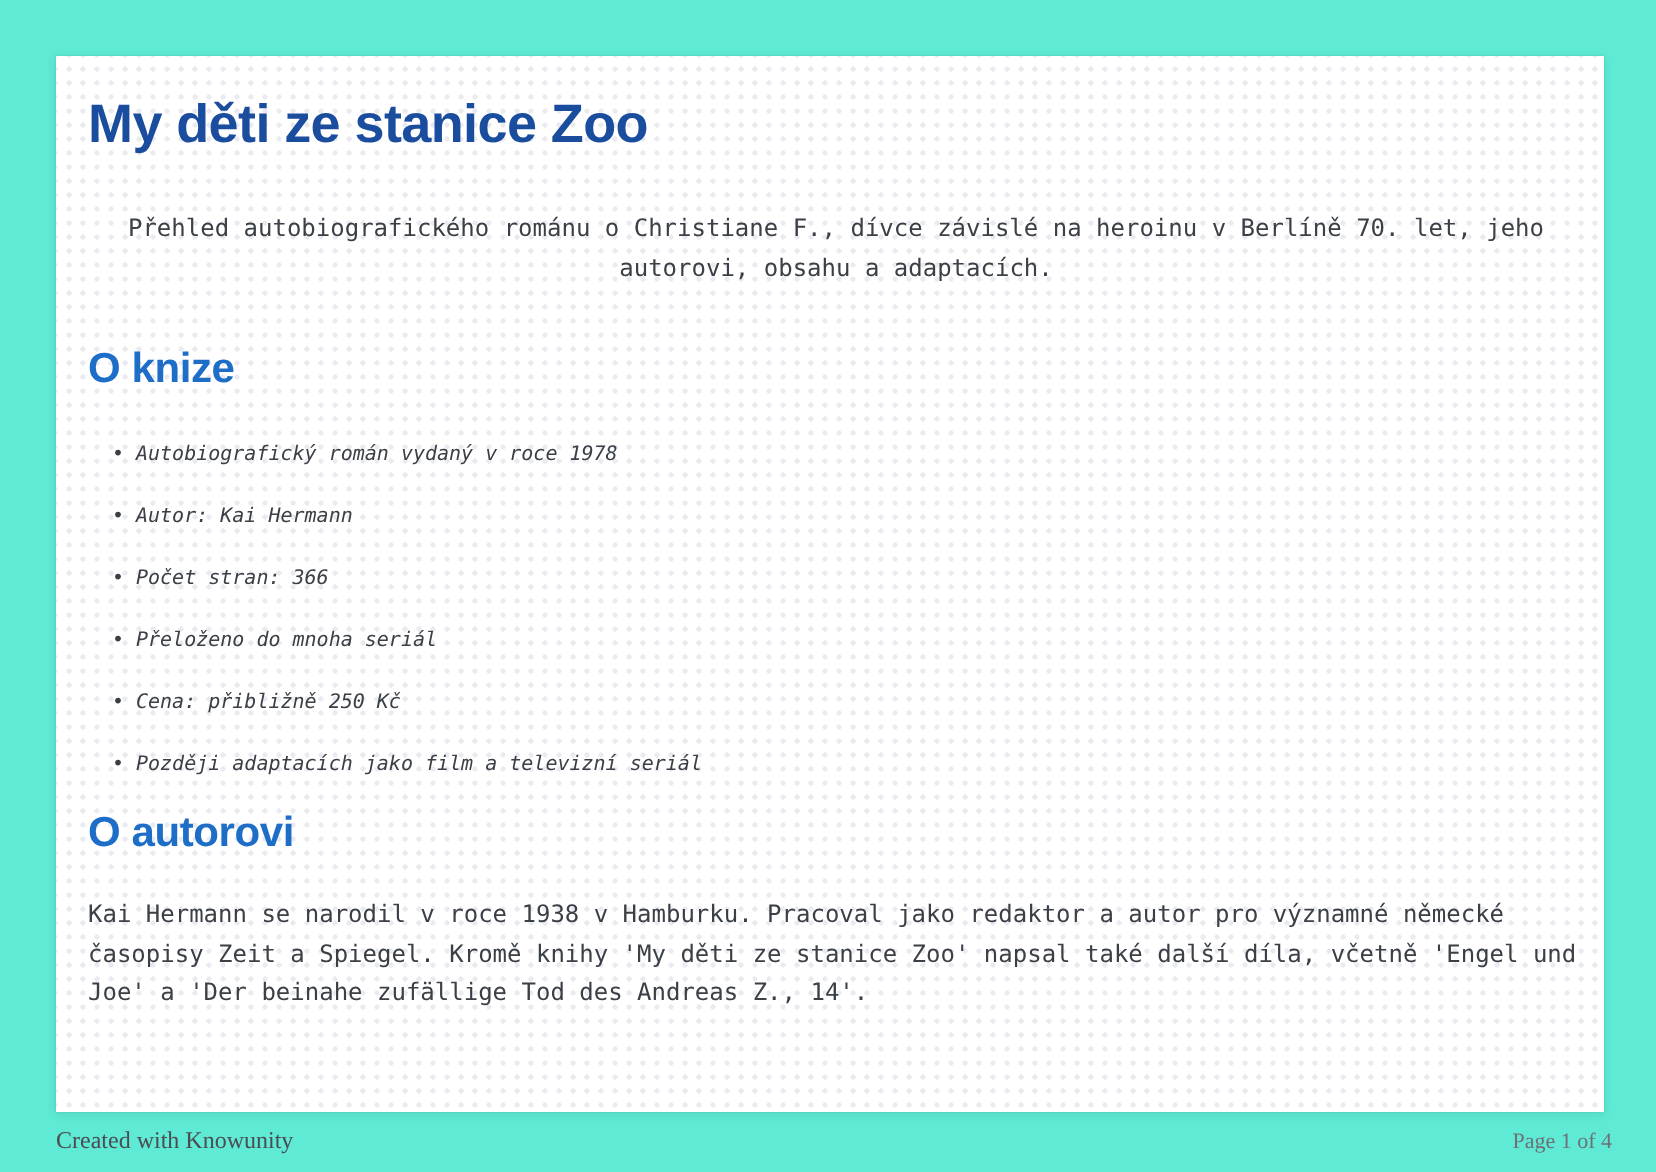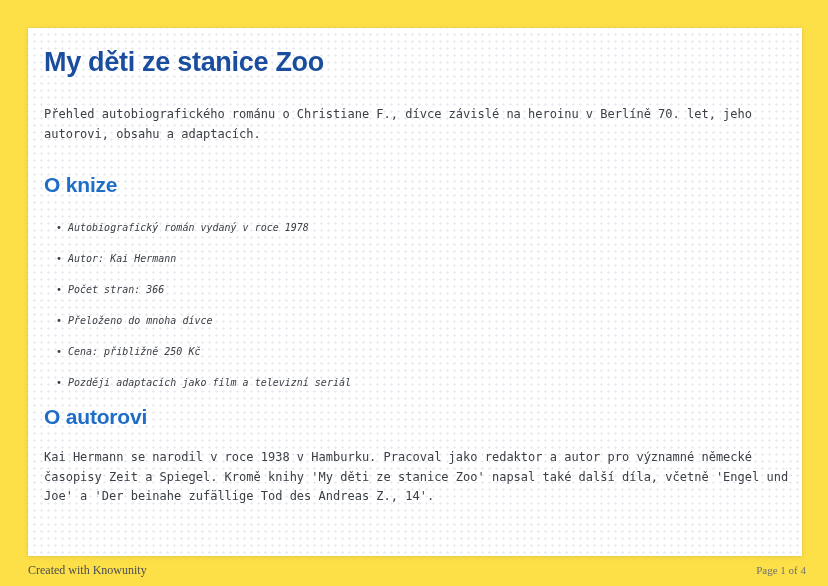--- a/index.html
+++ b/index.html
@@ -17,21 +17,21 @@
     width: 828px;
     height: 586px;
     background: #ffffff;
     overflow: hidden;
     font-family: "DejaVu Sans Mono", monospace;
   }
   .page {
     position: relative;
     width: 828px;
     height: 586px;
-    background: #fde047;
+    background: #5eead4;
   }
   .card {
     position: absolute;
     left: 28px;
     top: 28px;
     width: 774px;
     height: 528px;
     padding: 14px 10px 0 16px;
     background-color: #ffffff;
     background-image: radial-gradient(circle, var(--dot-grid) 1.2px, transparent 1.4px);
@@ -48,21 +48,21 @@
     letter-spacing: -0.3px;
     color: var(--title-blue);
   }
   p.mono {
     margin: 0;
     font-size: 12px;
     line-height: 19.5px;
     color: var(--body-text);
     white-space: normal;
   }
-  p.intro { margin-top: 26px; }
+  p.intro { margin-top: 26px; text-align: center; }
   p.author-body { margin-top: 18px; }
   h2 {
     font-family: "Liberation Sans", sans-serif;
     font-weight: bold;
     font-size: 21px;
     line-height: 26px;
     letter-spacing: -0.2px;
     color: var(--heading-blue);
     margin: 28px 0 0 0;
   }
@@ -117,21 +117,21 @@
     <h1>My děti ze stanice Zoo</h1>
 
     <p class="mono intro">Přehled autobiografického románu o Christiane F., dívce závislé na heroinu v Berlíně 70. let, jeho autorovi, obsahu a adaptacích.</p>
 
     <h2>O knize</h2>
 
     <ul class="facts">
       <li>Autobiografický román vydaný v roce 1978</li>
       <li>Autor: Kai Hermann</li>
       <li>Počet stran: 366</li>
-      <li>Přeloženo do mnoha dívce</li>
+      <li>Přeloženo do mnoha seriál</li>
       <li>Cena: přibližně 250 Kč</li>
       <li>Později adaptacích jako film a televizní seriál</li>
     </ul>
 
     <h2 class="second">O autorovi</h2>
 
     <p class="mono author-body">Kai Hermann se narodil v roce 1938 v Hamburku. Pracoval jako redaktor a autor pro významné německé časopisy Zeit a Spiegel. Kromě knihy 'My děti ze stanice Zoo' napsal také další díla, včetně 'Engel und Joe' a 'Der beinahe zufällige Tod des Andreas Z., 14'.</p>
   </div>
 
   <div class="footer">

